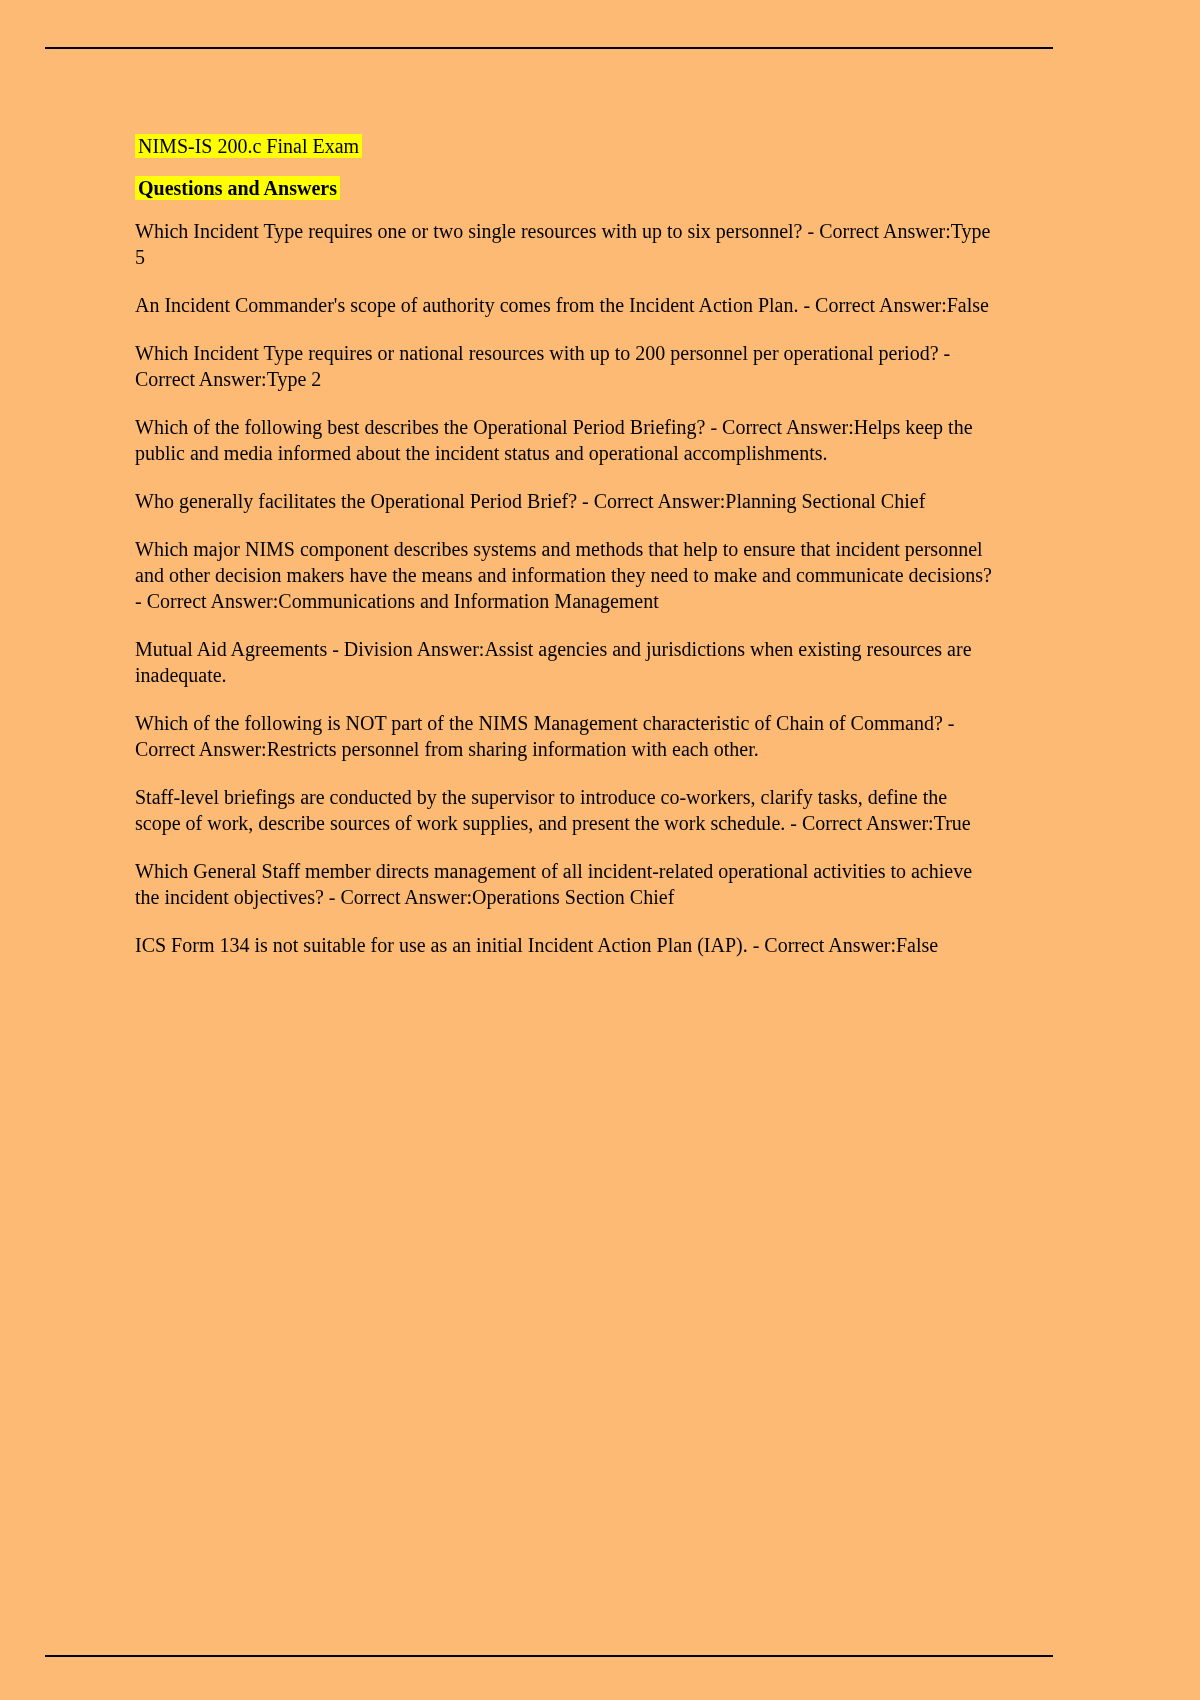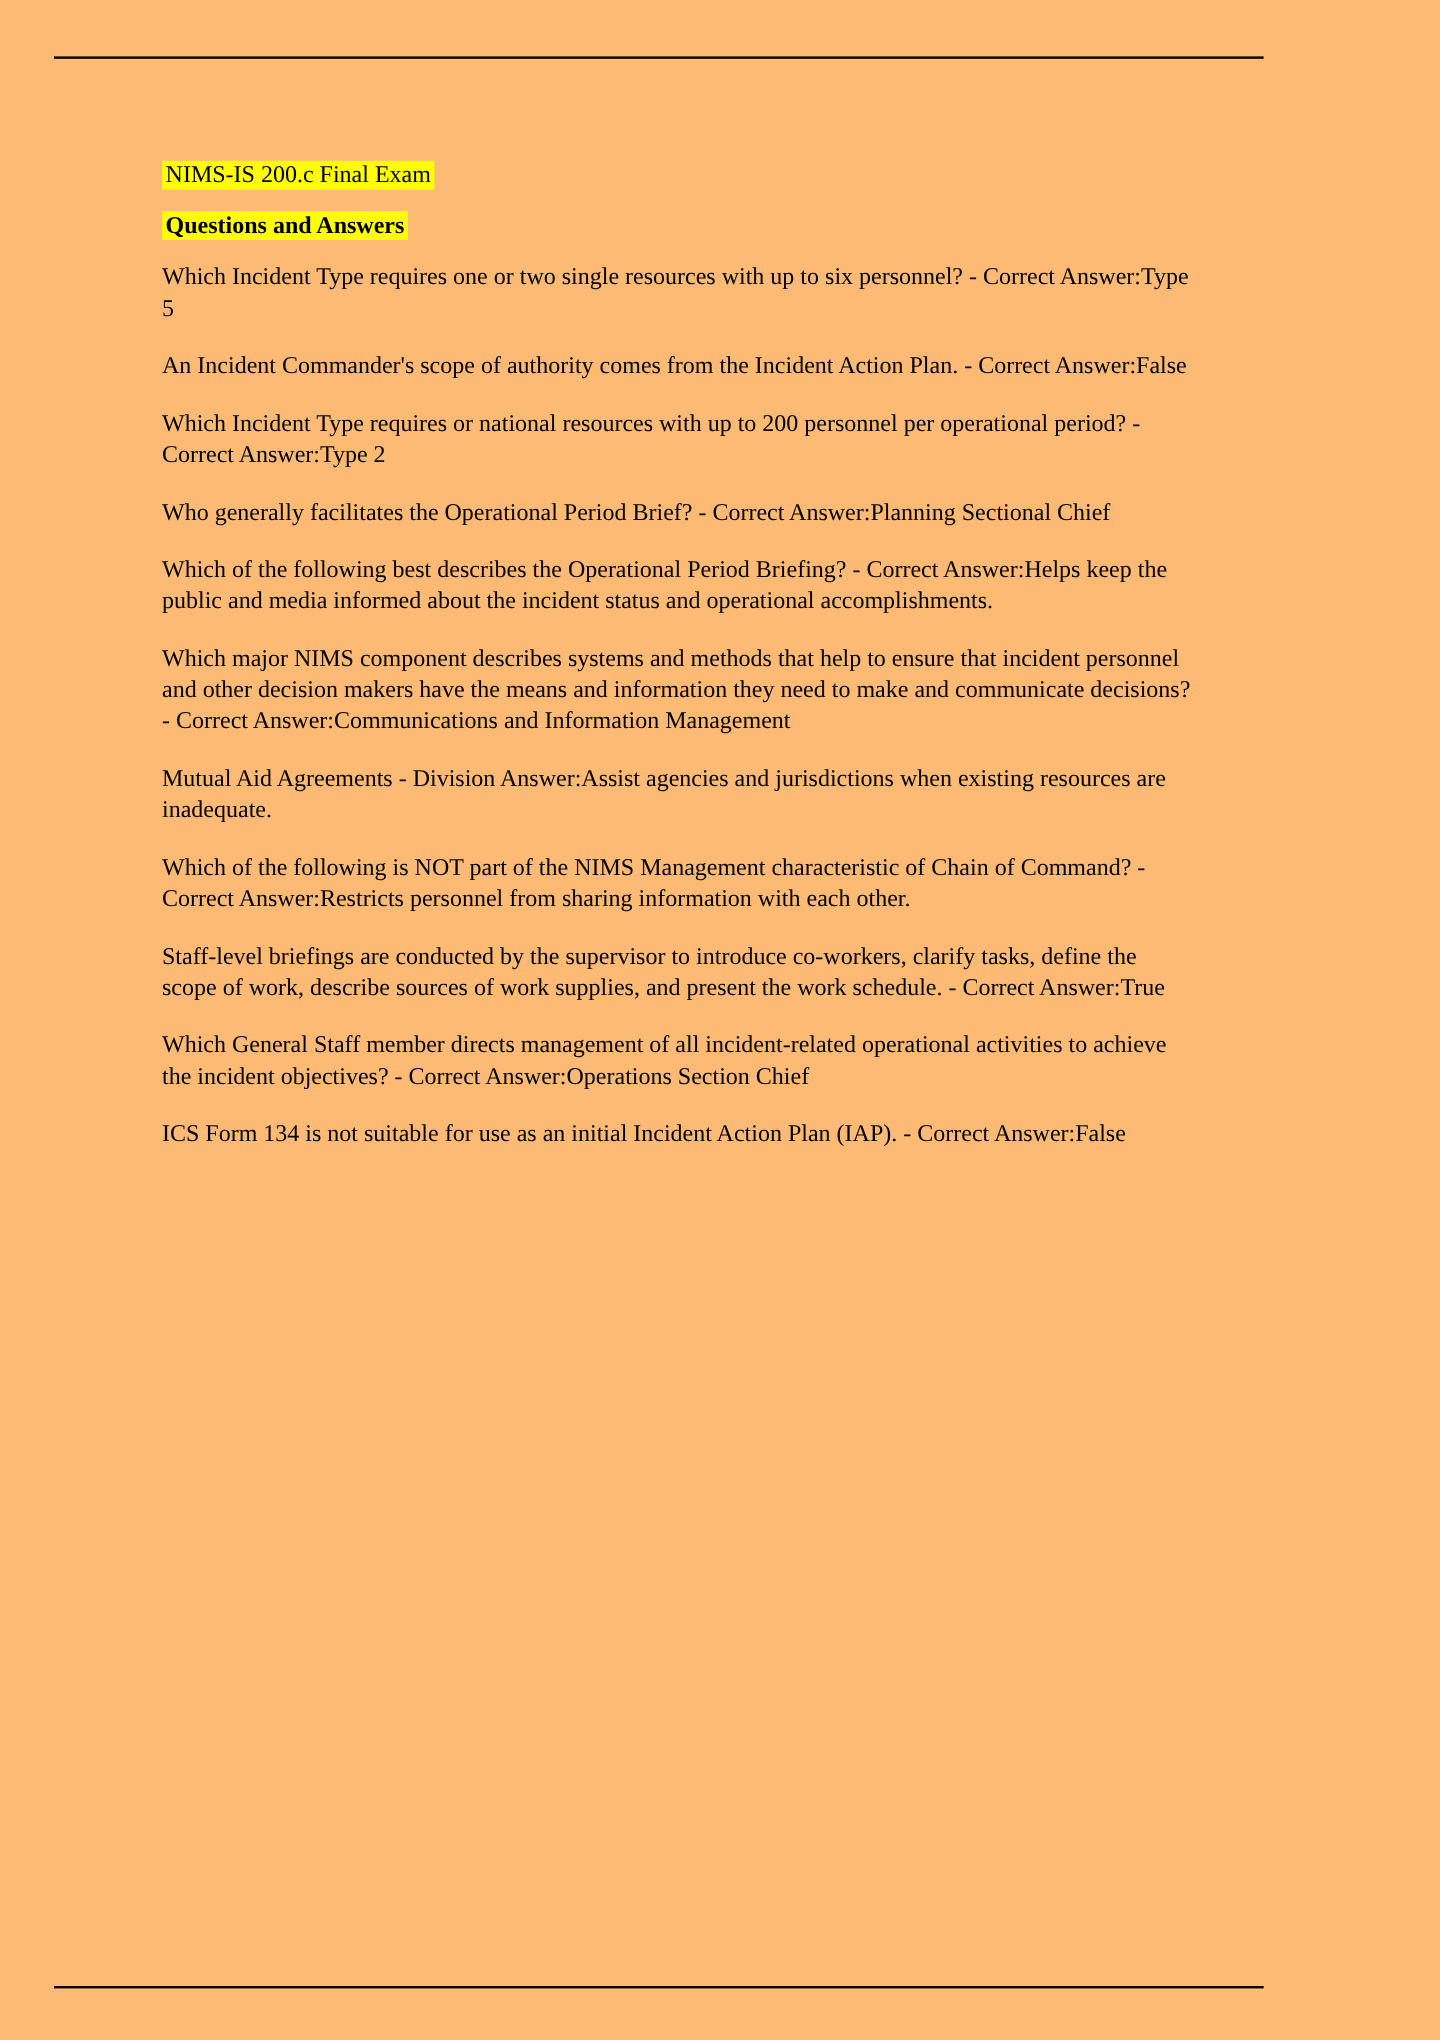--- a/index.html
+++ b/index.html
@@ -56,22 +56,22 @@
 
   <div class="content">
 
     <p class="title-line"><span class="highlight">NIMS-IS 200.c Final Exam</span></p>
 
     <p class="subtitle-line"><span class="highlight bold">Questions and Answers</span></p>
 
     <p class="para">Which Incident Type requires one or two single resources with up to six personnel? - Correct Answer:Type 5</p>
     <p class="para">An Incident Commander's scope of authority comes from the Incident Action Plan. - Correct Answer:False</p>
     <p class="para">Which Incident Type requires or national resources with up to 200 personnel per operational period? - Correct Answer:Type 2</p>
+    <p class="para">Which of the following best describes the Operational Period Briefing? - Correct Answer:Helps keep the public and media informed about the incident status and operational accomplishments.</p>
     <p class="para">Who generally facilitates the Operational Period Brief? - Correct Answer:Planning Sectional Chief</p>
-    <p class="para">Which of the following best describes the Operational Period Briefing? - Correct Answer:Helps keep the public and media informed about the incident status and operational accomplishments.</p>
     <p class="para">Which major NIMS component describes systems and methods that help to ensure that incident personnel and other decision makers have the means and information they need to make and communicate decisions? - Correct Answer:Communications and Information Management</p>
     <p class="para">Mutual Aid Agreements - Division Answer:Assist agencies and jurisdictions when existing resources are inadequate.</p>
     <p class="para">Which of the following is NOT part of the NIMS Management characteristic of Chain of Command? - Correct Answer:Restricts personnel from sharing information with each other.</p>
     <p class="para">Staff-level briefings are conducted by the supervisor to introduce co-workers, clarify tasks, define the scope of work, describe sources of work supplies, and present the work schedule. - Correct Answer:True</p>
     <p class="para">Which General Staff member directs management of all incident-related operational activities to achieve the incident objectives? - Correct Answer:Operations Section Chief</p>
     <p class="para">ICS Form 134 is not suitable for use as an initial Incident Action Plan (IAP). - Correct Answer:False</p>
 
   </div>
 
   <div class="rule bottom"></div>

